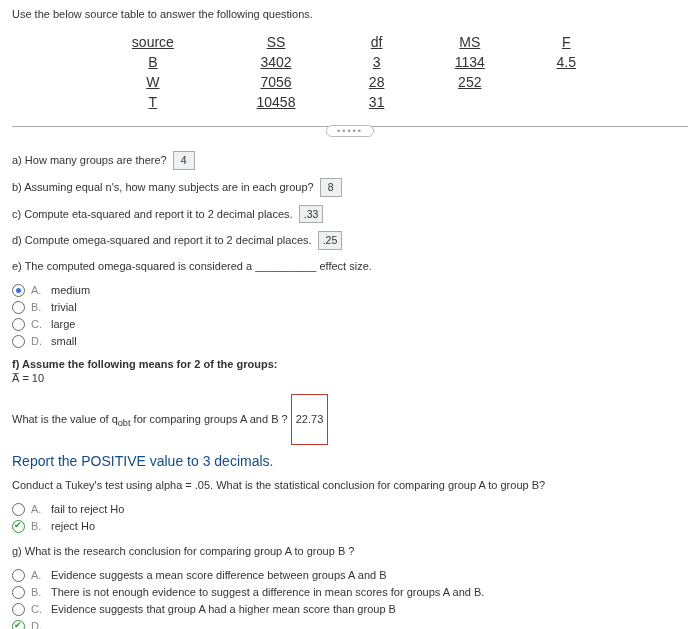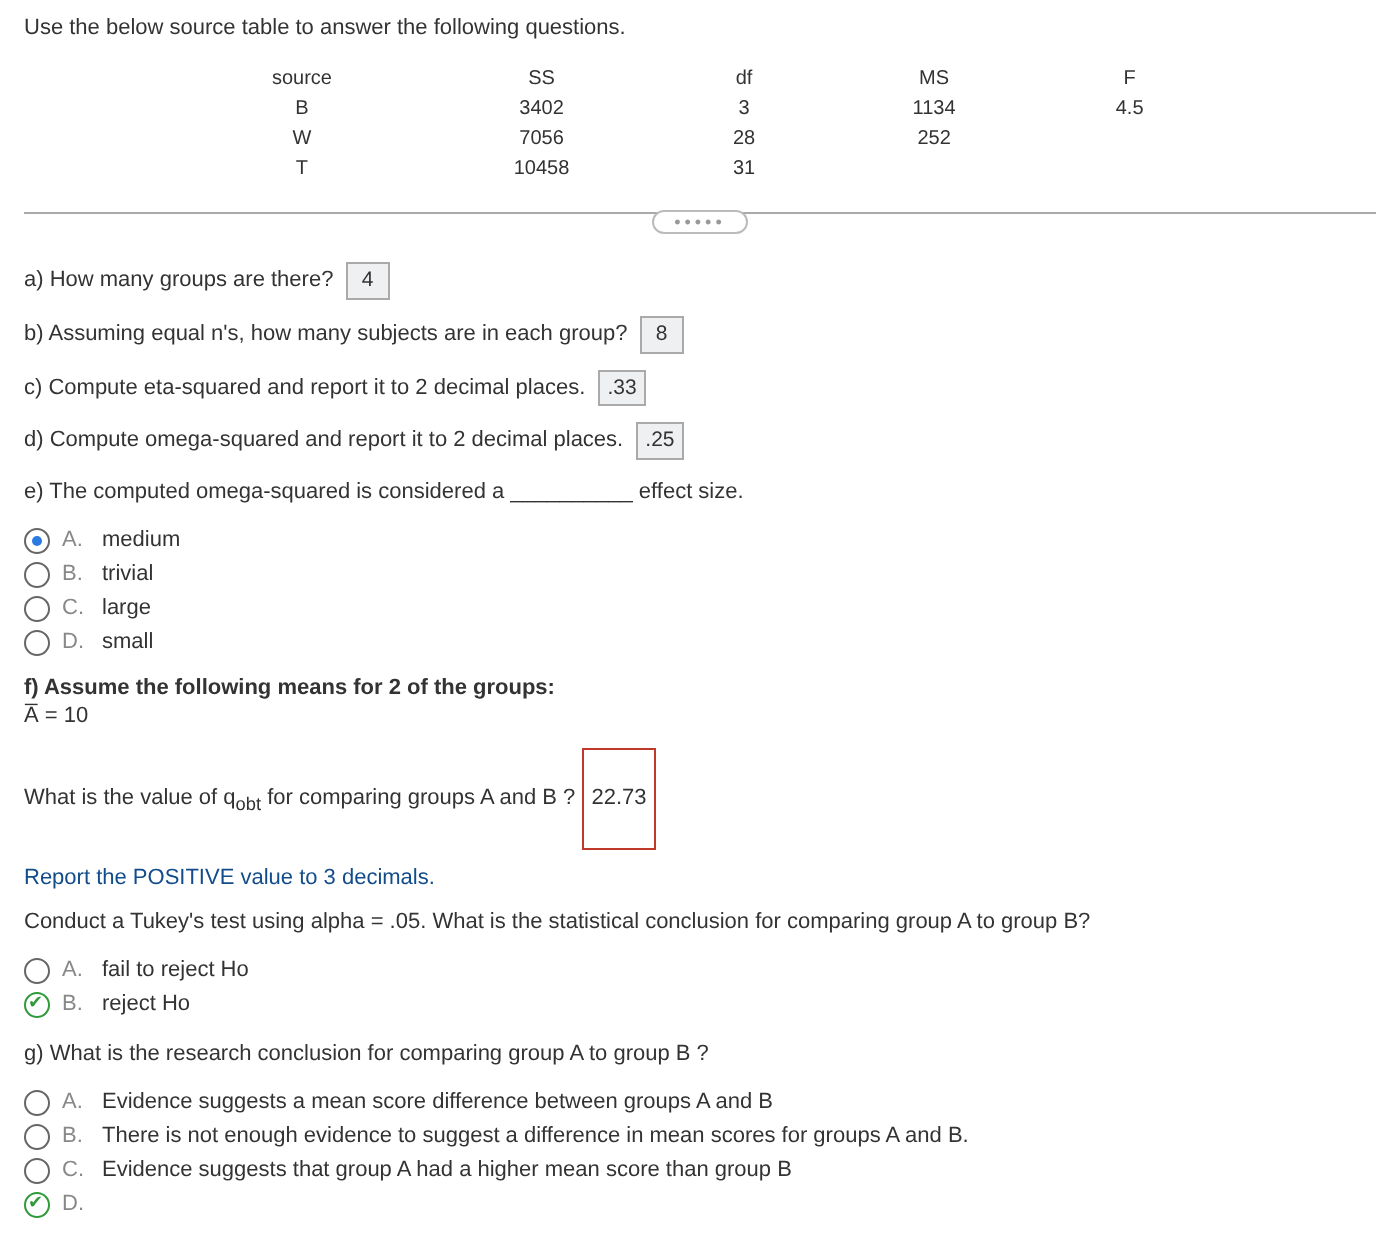--- a/index.html
+++ b/index.html
@@ -10,21 +10,22 @@
     color: #333;
     width: 700px;
     box-sizing: border-box;
     background: #fff;
   }
   .prompt { margin-bottom: 12px; }
   table.anova {
     border-collapse: collapse;
     margin: 0 auto 14px auto;
     width: 520px;
-    font-size: 10px;
+    font-size: 14px;
+    text-decoration: underline;
   }
   table.anova th, table.anova td {
     text-align: center;
     padding: 2px 16px;
     font-weight: normal;
   }
   hr.rule {
     border: none;
     border-top: 1px solid #aaa;
     margin: 8px 0 2px 0;
@@ -70,21 +71,21 @@
     border-color: #2e9a3a;
     position: relative;
   }
   .radio.green-check::after {
     content: "✔"; color: #2e9a3a; font-size: 9px; line-height: 1; position: absolute;
     left: 1px; top: 0;
   }
   .letter { color: #888; width: 14px; display: inline-block; }
   .subhead { margin-top: 2px; font-weight: bold; }
   .means { margin: 2px 0 10px 0; }
-  .blue-note { color: #124c8a; font-size: 11px; }
+  .blue-note { color: #124c8a; font-size: 14px; }
   .redbox {
     display: inline-block; border: 1px solid #c0392b; padding: 16px 4px;
     color: #333;
   }
   .faded { color: #333; }
 </style>
 </head>
 <body>
 
 <div class="prompt">Use the below source table to answer the following questions.</div>

